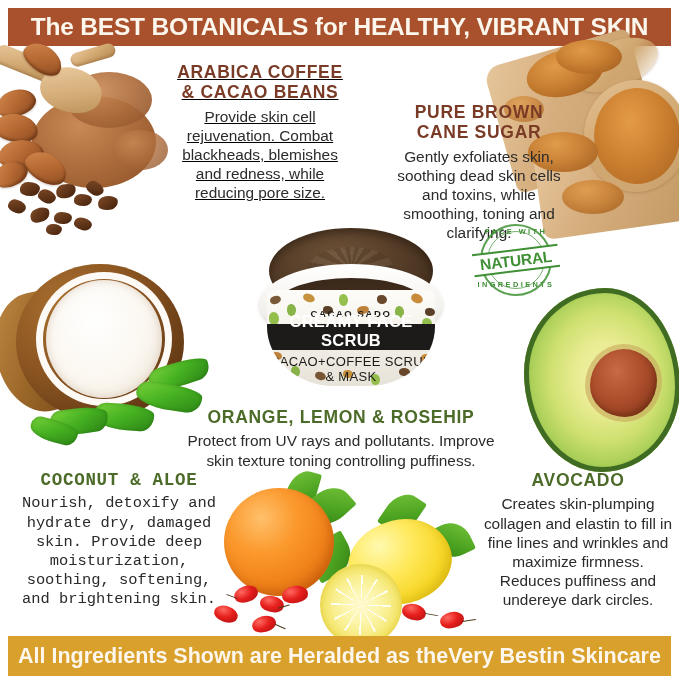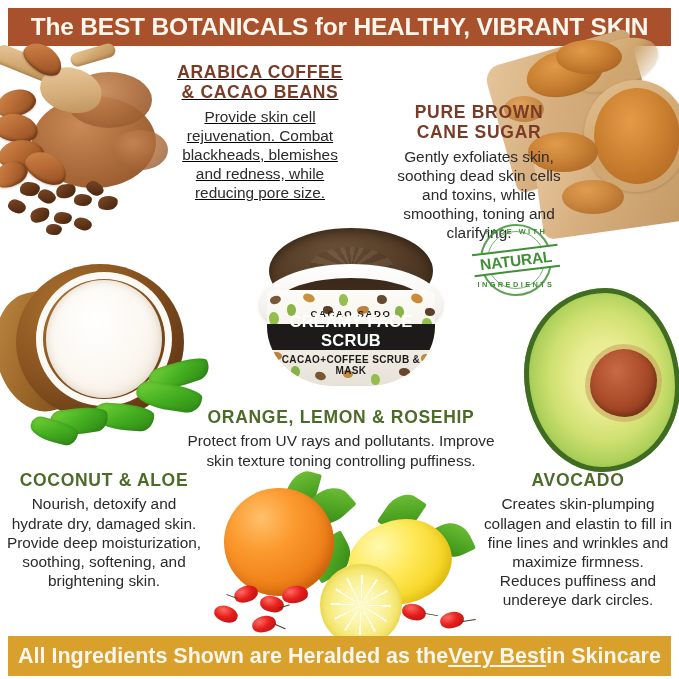--- a/index.html
+++ b/index.html
@@ -19,38 +19,38 @@
     color:#fdf6ec; text-align:center; white-space:nowrap;
   }
   #header-banner {
     top:8px; height:38px; background:#a8512c;
     font-size:24.5px; font-weight:bold; letter-spacing:-.2px;
   }
   #footer-banner {
     top:636px; height:40px; background:#d9a02b;
     font-size:21.5px; font-weight:bold;
   }
-  #footer-banner .u { text-decoration:underline; }
+  #footer-banner .u { }
 
   
   .block { position:absolute; text-align:center; }
   .block h3 {
     font-size:17.5px; font-weight:bold; letter-spacing:.7px;
     line-height:1.17; margin-bottom:4px;
   }
   .block p {
     font-size:15.4px; color:#2b2b2b; line-height:1.24; font-weight:400;
   }
   .brown h3 { color:#7a3b26; }
   .green h3 { color:#4c6b28; }
 
   #block-coffee  { left:168px; top:62px;  width:184px;text-decoration:underline; }
   #block-sugar   { left:394px; top:62px;  width:170px;margin-top:40px; }
   #block-citrus  { left:176px; top:407px; width:330px; }
-  #block-coconut { left:4px;   top:470px; width:200px; }
+  #block-coconut { left:19px;   top:470px; width:200px;font-family:Liberation Mono, monospace; }
   #block-avocado { left:482px; top:470px; width:192px; }
 
   
   .photo { position:absolute; }
 
   
   #photo-cacao { left:-6px; top:44px; width:176px; height:196px; }
   .powder-blob {
     position:absolute; border-radius:50%;
     background:radial-gradient(ellipse at 38% 32%, #c98a57 0%, #b1703f 42%, #9a5c30 78%, #8a5029 100%);
@@ -186,21 +186,21 @@
     text-align:center; color:#1d1b19;
     font-size:9.5px; font-weight:bold; letter-spacing:1.6px;
   }
   .jar-title {
     color:#ffffff; font-size:16.5px; font-weight:bold; letter-spacing:.3px;
     text-align:center; width:100%;
   }
   .jar-sub {
     position:absolute; left:0; top:64px; width:100%;
     text-align:center; color:#1d1b19;
-    font-size:10px; font-weight:bold; letter-spacing:.35px;
+    font-size:13px; font-weight:normal; letter-spacing:.35px;
   }
 
   
   #photo-citrus { left:212px; top:468px; width:268px; height:168px; }
   .leaf {
     position:absolute;
     background:linear-gradient(140deg,#79c63c 0%,#4ca321 55%,#327d14 100%);
     border-radius:60% 6% 60% 6%;
   }
   .orange-fruit {

